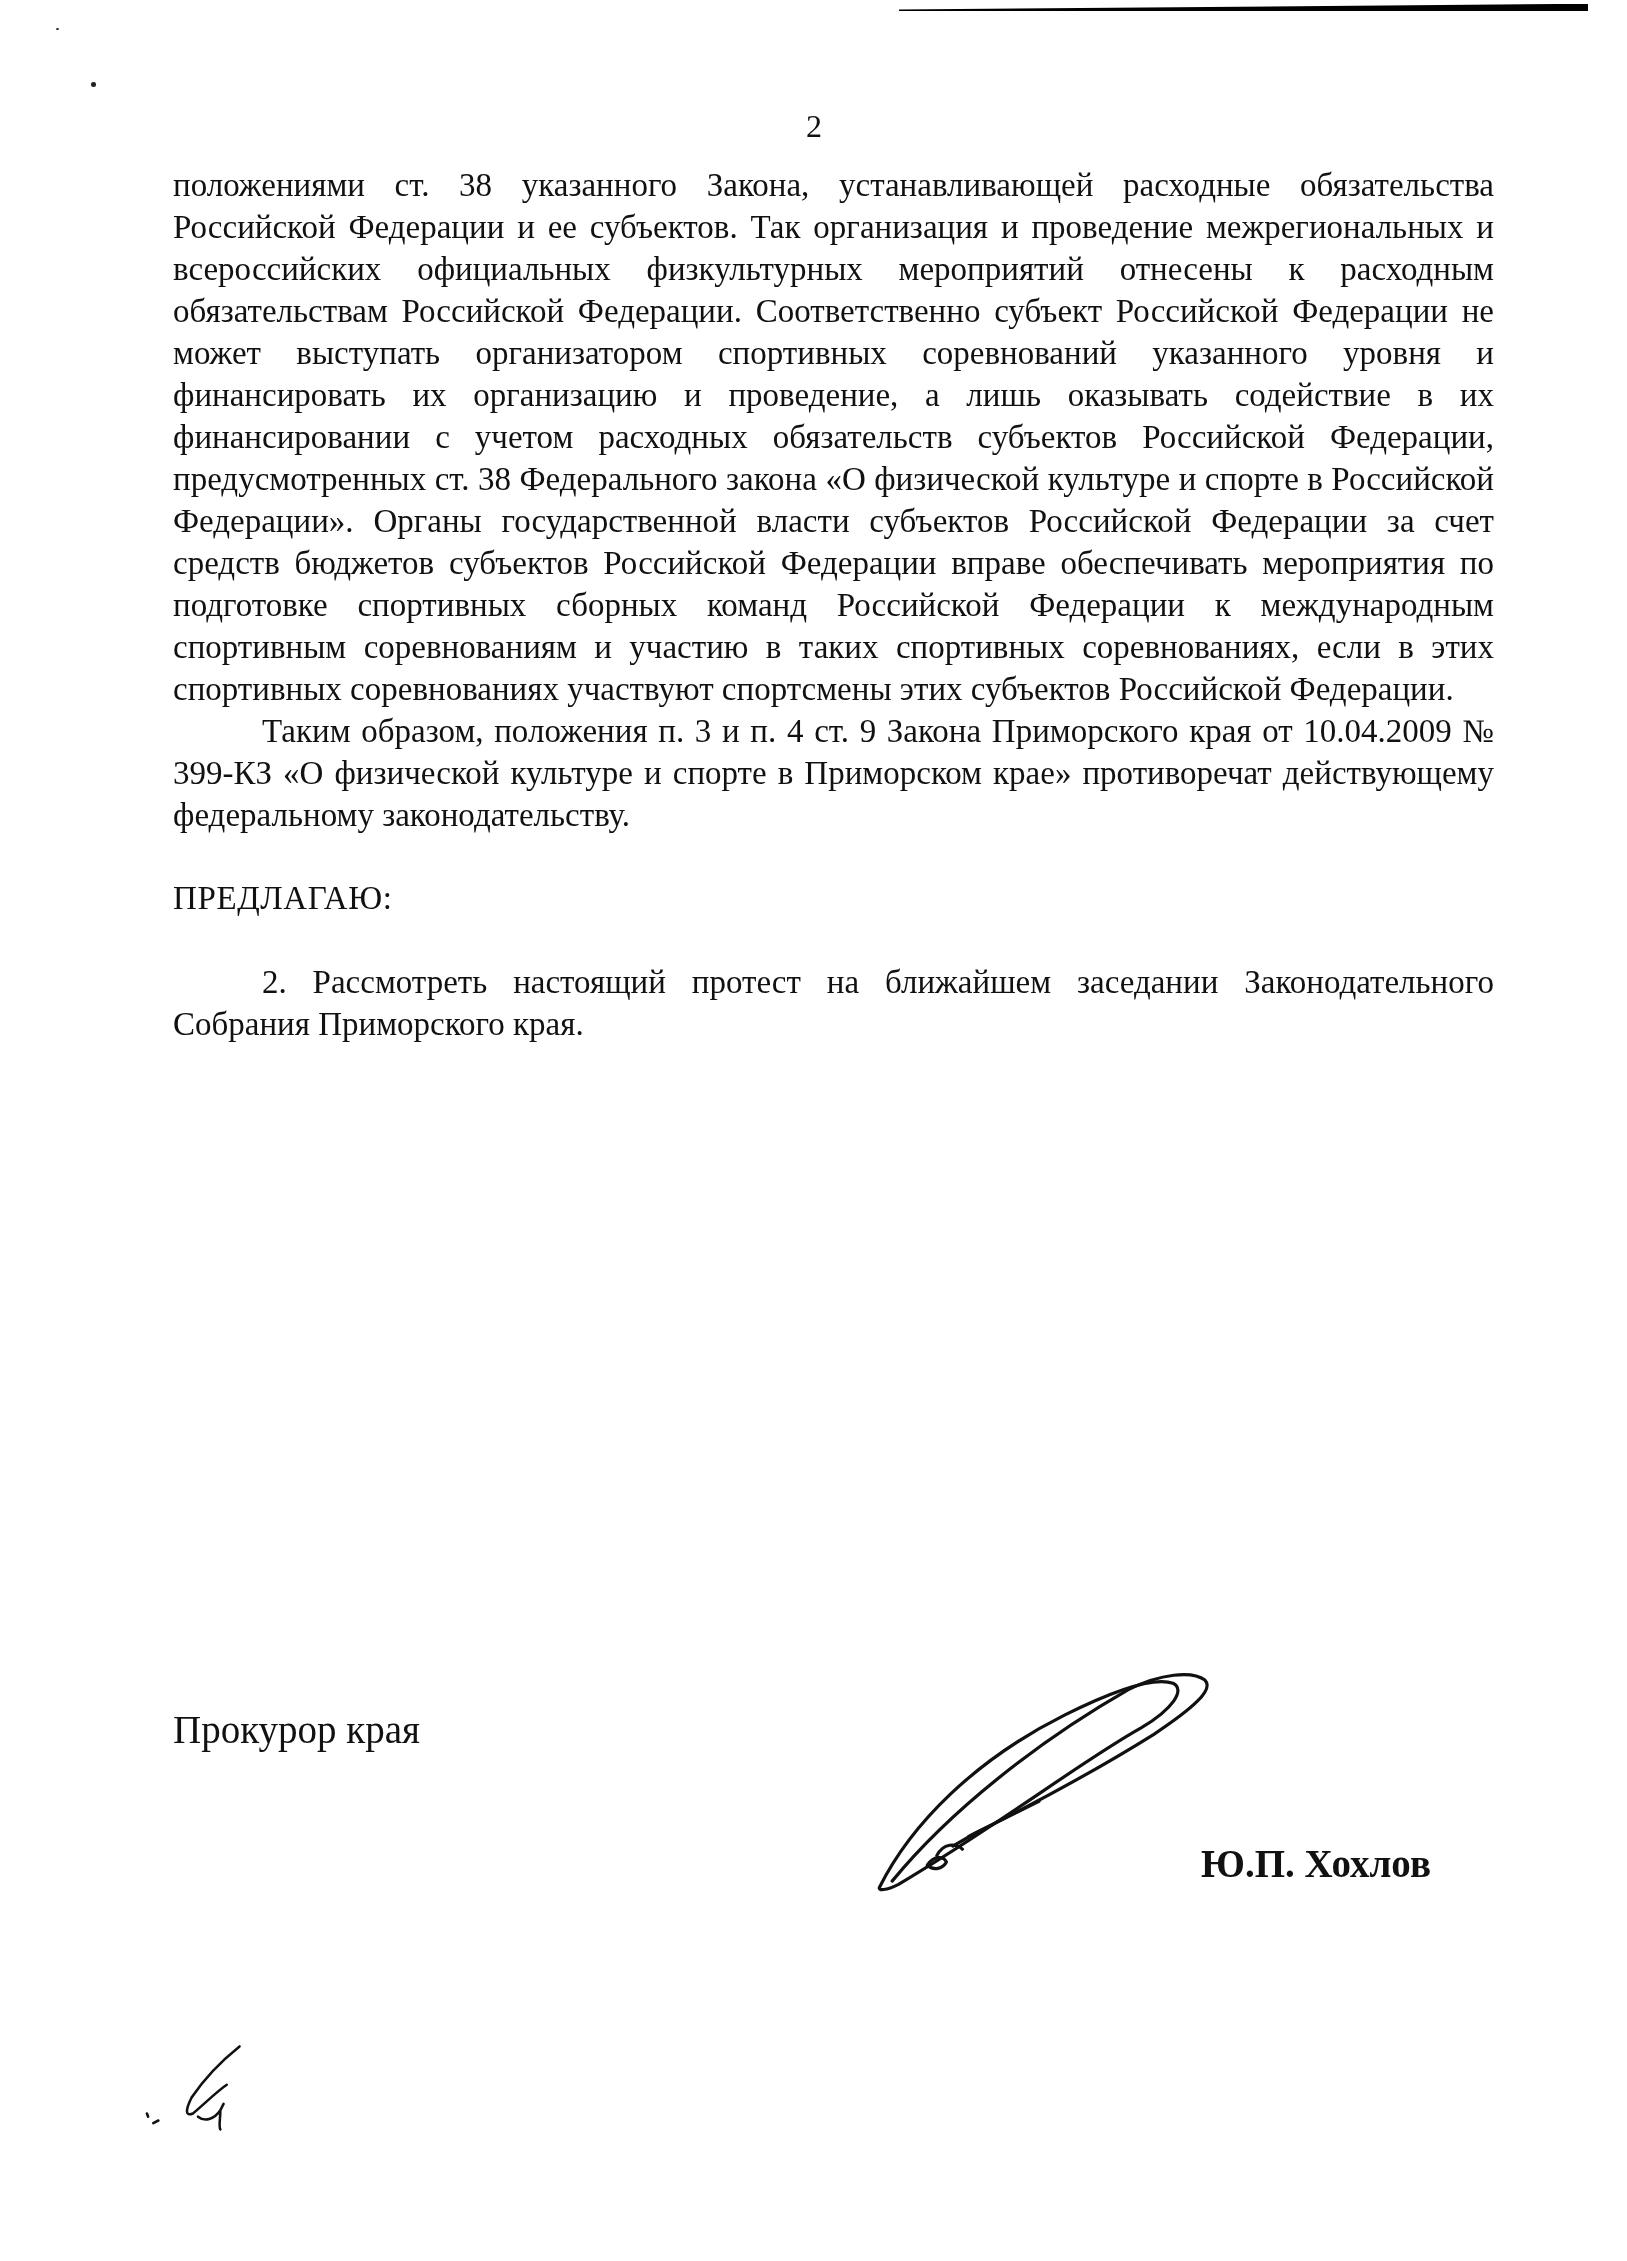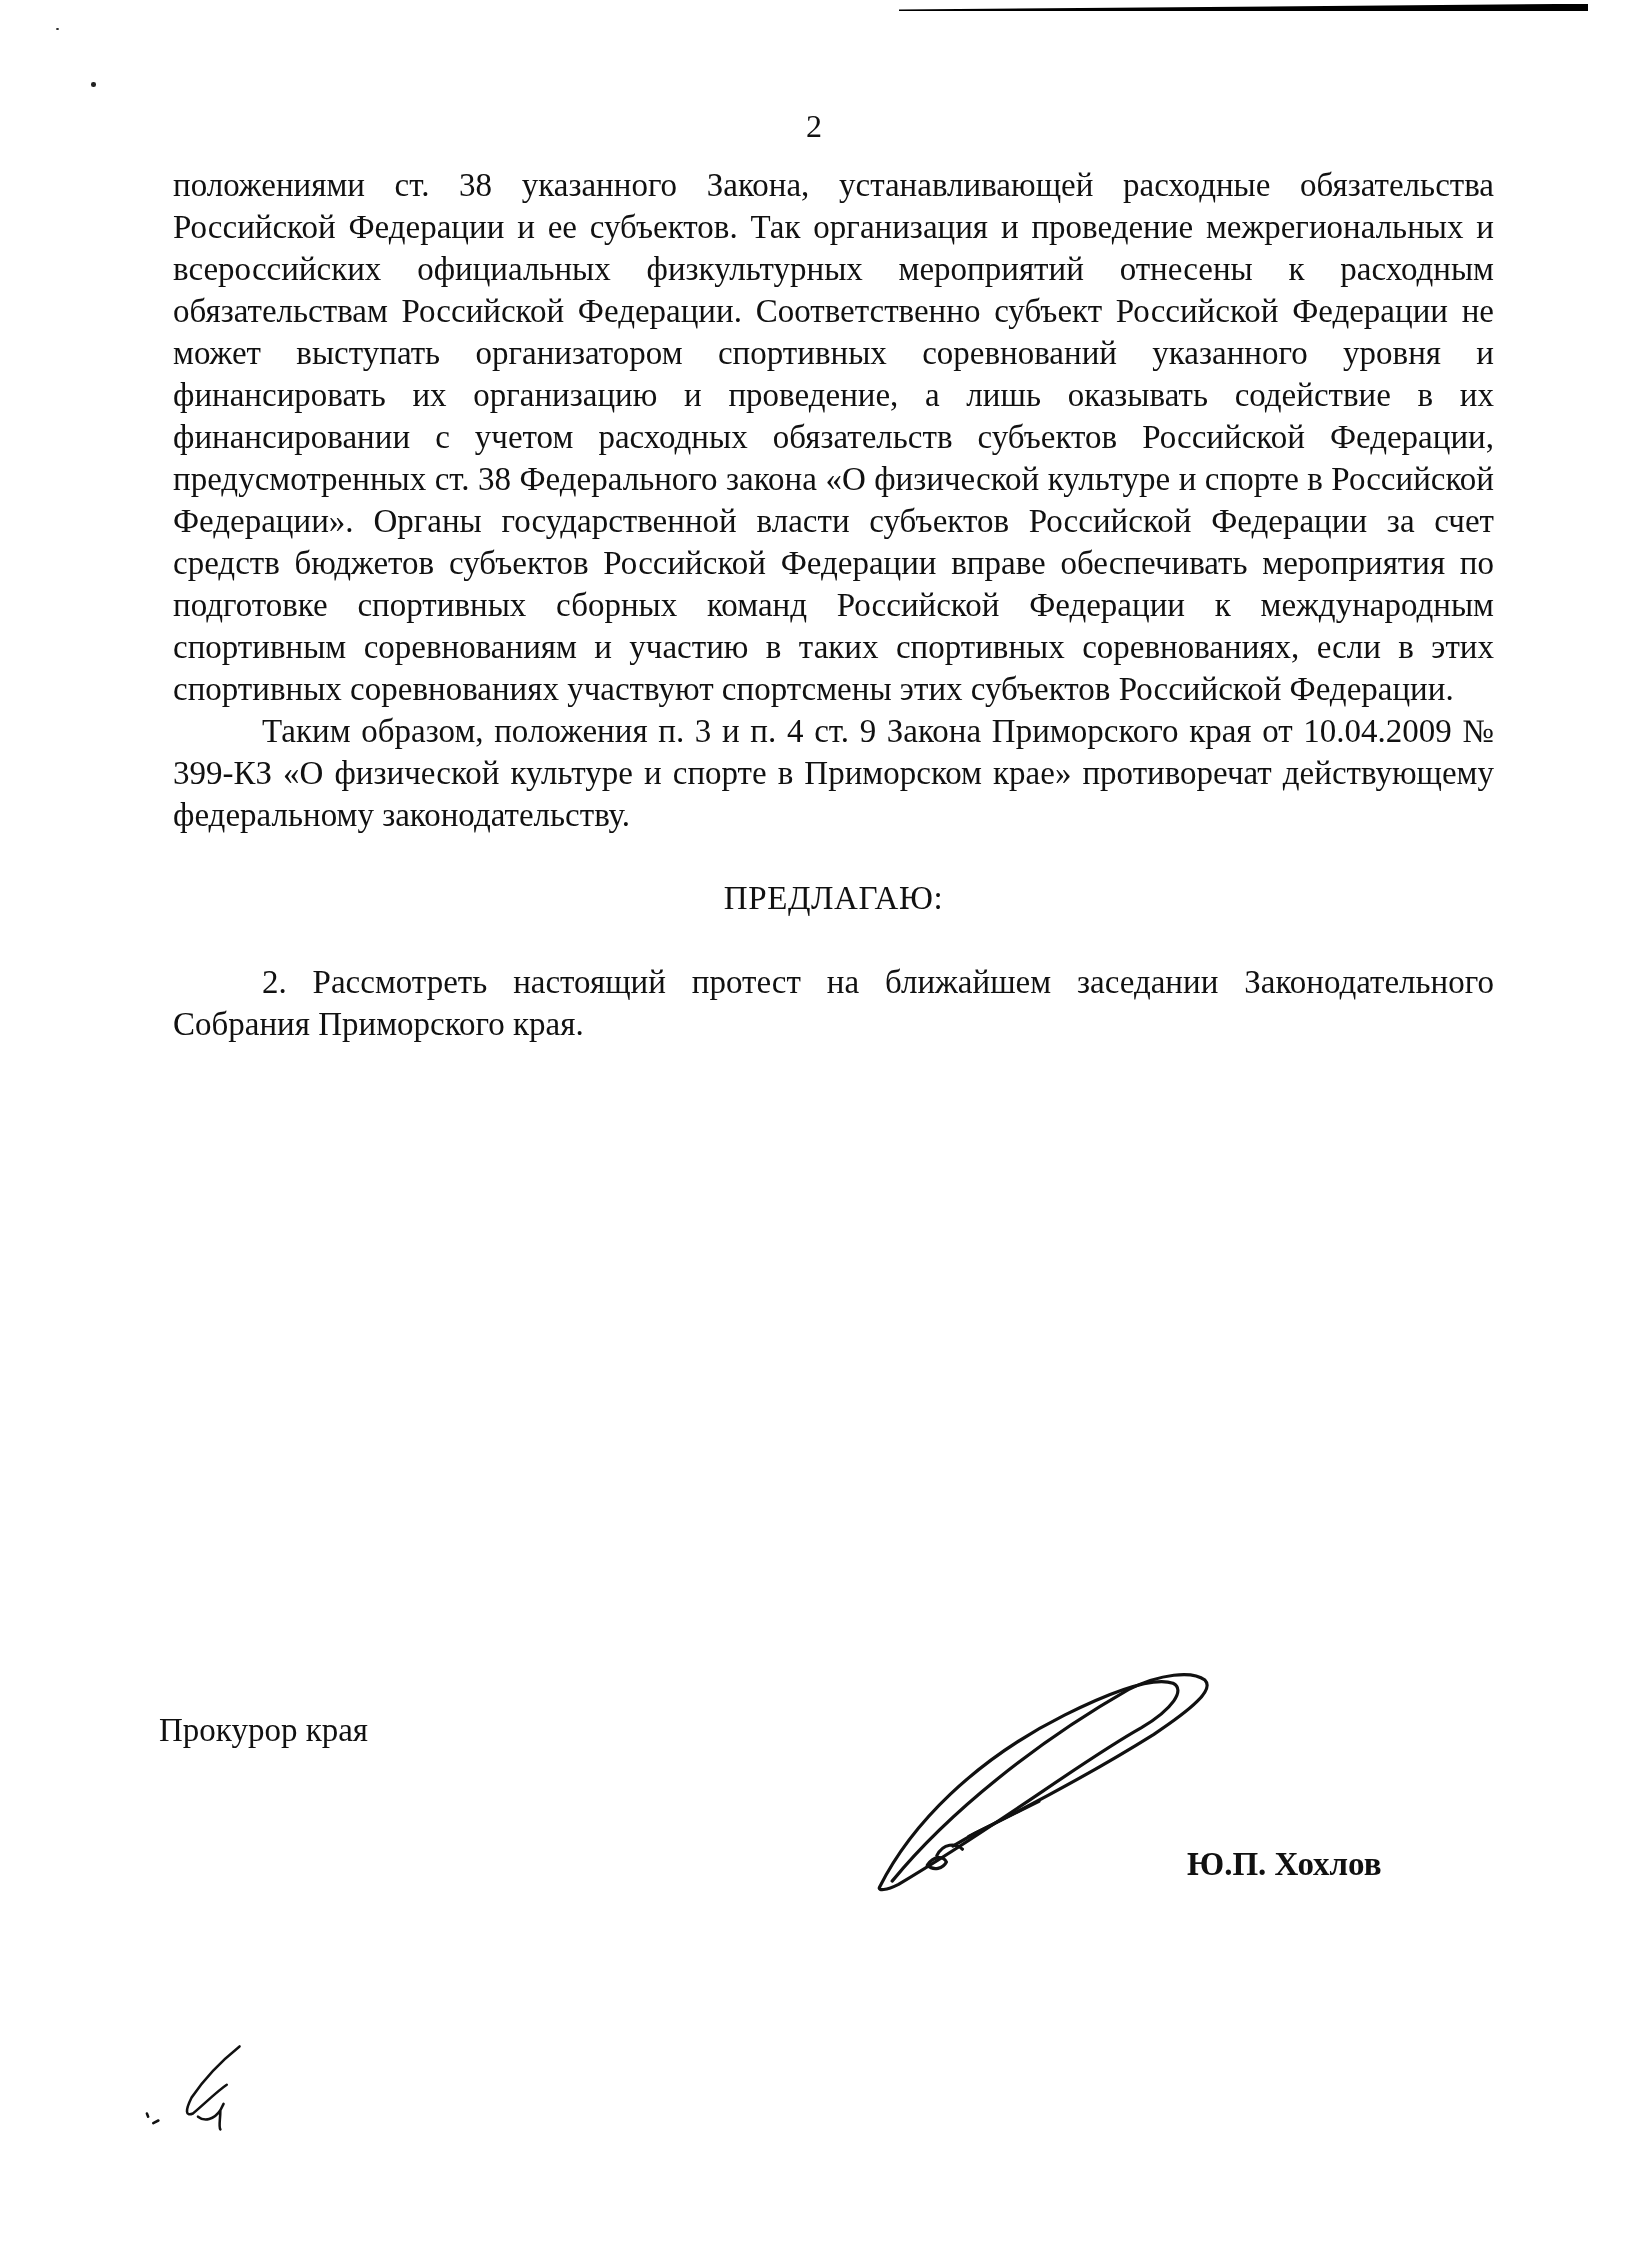--- a/index.html
+++ b/index.html
@@ -47,38 +47,37 @@
   }
   .para {
     margin: 0;
     text-align: justify;
     text-align-last: left;
   }
   .indent {
     text-indent: 89px;
   }
   .heading {
-    text-align: center;
     margin: 41px 0 42px 0;
     font-size: 33px;
     letter-spacing: 0.6px;
   }
   .item {
     margin: 0 0 42px 0;
     text-indent: 89px;
     text-align: justify;
     text-align-last: left;
   }
   .signature-block {
     position: absolute;
     top: 1709px;
-    left: 159px;
+    left: 173px;
     width: 1321px;
     height: 204px;
-    font-size: 33px;
+    font-size: 39px;
     line-height: 42px;
   }
   .sig-title {
     position: absolute;
     top: 0;
     left: 0;
   }
   .sig-rank {
     position: absolute;
     top: 89px;

